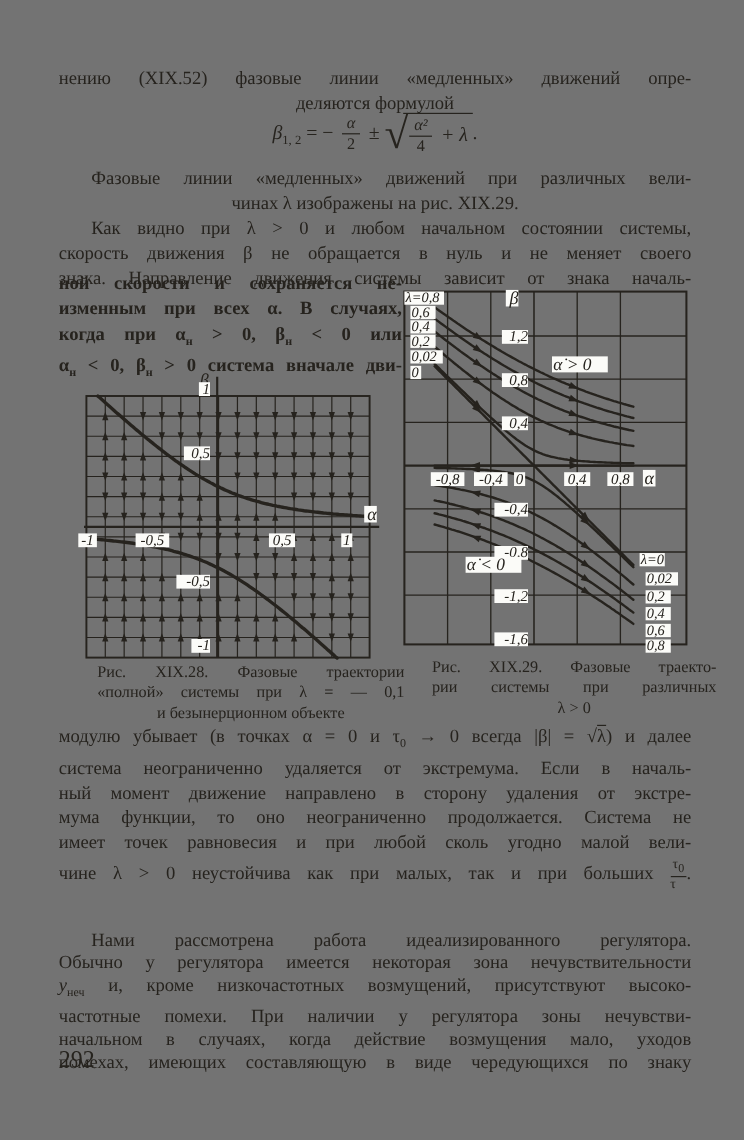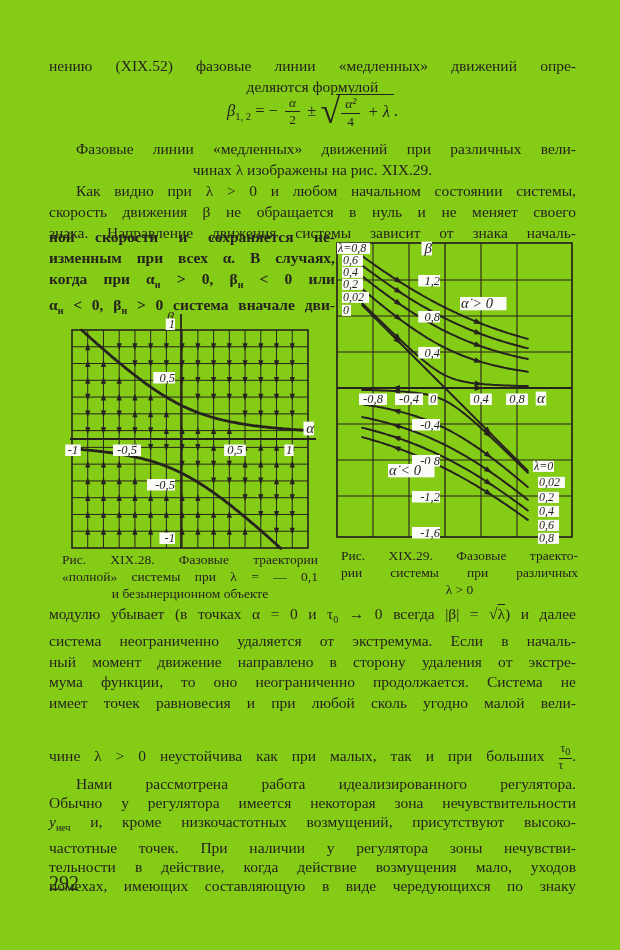--- a/index.html
+++ b/index.html
@@ -1,37 +1,37 @@
 <!DOCTYPE html>
 <html><head>
 <meta charset="utf-8">
 <style>
   html,body{margin:0;padding:0;background:#d9d7d2;}
-  .page{position:relative;width:620px;height:950px;margin:0 auto;background:#84cc16;
+  .page{position:relative;width:620px;height:950px;margin:0 auto;background:#737373;
         font-family:"Liberation Serif",serif;color:#26231e;overflow:hidden;}
   .tb{position:absolute;font-size:15.5px;line-height:20.8px;}
   .w{left:49px;width:527px;}
   .nw{left:49px;width:286px;font-weight:bold;}
   .p5{line-height:19.2px;}
   .jl{text-align:justify;text-align-last:justify;}
   .ll{text-align:center;}
   .cc{text-align:center;}
   .ind{text-indent:27px;}
-  .caption{position:absolute;font-size:13.5px;line-height:16.8px;}
+  .caption{position:absolute;font-size:13.5px;line-height:16.8px;margin-left:19px;}
   .fig{position:absolute;margin:0;padding:0;}
   .pagenum{position:absolute;left:49px;top:872px;font-size:20px;}
   .formula{position:absolute;left:49px;width:527px;top:94px;text-align:center;font-size:16.5px;}
   .it{font-style:italic;}
   .fsub{font-size:10.5px;}
   .frac{display:inline-block;text-align:center;vertical-align:middle;font-size:13.5px;line-height:1.1;margin:0 3px;}
   .frac .ft{display:block;border-bottom:1.2px solid #26231e;padding:0 4px 1px;}
   .frac .fb{display:block;padding-top:1px;}
   .sqrt{font-size:36px;font-style:normal;line-height:0;vertical-align:-7px;margin-right:-4px;}
   .rad{display:inline-block;border-top:1.5px solid #26231e;padding:2px 4px 0 2px;vertical-align:middle;}
-  .ifrac{display:inline-block;text-align:center;font-size:11.5px;line-height:1.08;vertical-align:-8px;margin-top:28px;}
+  .ifrac{display:inline-block;text-align:center;font-size:11.5px;line-height:1.08;vertical-align:-8px;}
   .fn{display:block;border-bottom:1px solid #26231e;padding:0 2px;}
   .fd{display:block;}
   .ov{text-decoration:overline;}
   sub{font-size:10px;}
 </style>
 </head>
 <body>
 
 <div class="page">
 
@@ -387,20 +387,20 @@
       <div class="jl">ный момент движение направлено в сторону удаления от экстре-</div>
       <div class="jl">мума функции, то оно неограниченно продолжается. Система не</div>
       <div class="jl">имеет точек равновесия и при любой сколь угодно малой вели-</div>
       <div class="jl">чине λ &gt; 0 неустойчива как при малых, так и при больших <span class="ifrac"><span class="fn">τ<sub>0</sub></span><span class="fd">τ</span></span>.</div>
     </div>
 
   <div class="tb w p5" style="top:774px">
       <div class="jl ind">Нами рассмотрена работа идеализированного регулятора.</div>
       <div class="jl">Обычно у регулятора имеется некоторая зона нечувствительности</div>
       <div class="jl"><i>y</i><sub>неч</sub> и, кроме низкочастотных возмущений, присутствуют высоко-</div>
-      <div class="jl">частотные точек. При наличии у регулятора зоны нечувстви-</div>
-      <div class="jl">тельности в действие, когда действие возмущения мало, уходов</div>
+      <div class="jl">частотные помехи. При наличии у регулятора зоны нечувстви-</div>
+      <div class="jl">начальном в случаях, когда действие возмущения мало, уходов</div>
       <div class="jl">помехах, имеющих составляющую в виде чередующихся по знаку</div>
     </div>
 
   <div class="pagenum">292</div>
 
 </div>
 
 </body></html>

